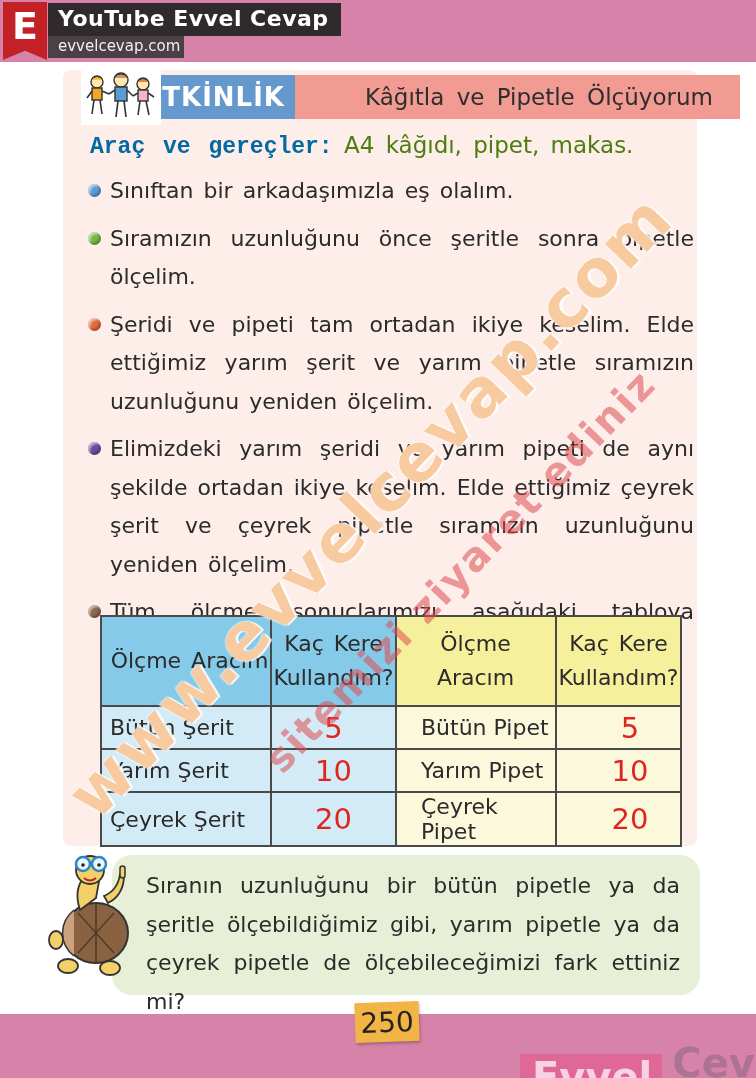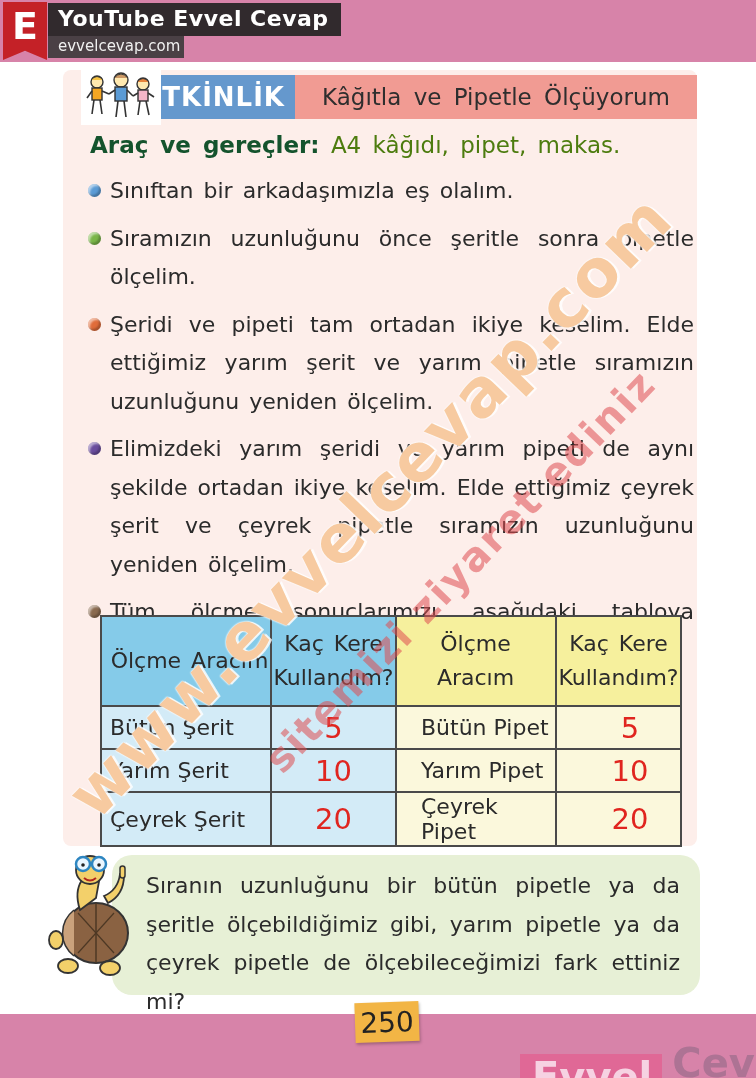--- a/index.html
+++ b/index.html
@@ -34,26 +34,26 @@
     position:absolute;left:18px;top:-1px;width:80px;height:56px;background:#fff;
     display:flex;align-items:center;justify-content:center;z-index:2;
   }
   .etkinlik-bar{
     position:absolute;left:18px;top:5px;width:214px;height:44px;background:#6598cd;
     display:flex;align-items:center;justify-content:flex-end;padding-right:10px;box-sizing:border-box;
   }
   .etkinlik-bar .lbl{color:#fff;font-size:26px;font-weight:bold;letter-spacing:1px;}
   .title-bar{
     position:absolute;left:232px;top:5px;width:402px;height:44px;background:#f19b93;
-    display:flex;align-items:center;justify-content:center;
+    display:flex;align-items:center;justify-content:center;padding-left:43px;
   }
   .title-bar .lbl{font-size:23px;color:#2e2e2e;word-spacing:5px;}
   
   .materials{position:absolute;left:27px;top:62px;font-size:23px;word-spacing:4px;}
-  .materials .mat-label{color:#14532d;font-weight:bold;}
+  .materials .mat-label{color:#0369a1;font-weight:bold;font-family:Liberation Mono, monospace;}
   .materials .mat-value{color:#4d7c0f;}
   
   .bullets{position:absolute;left:25px;top:102px;width:606px;}
   .bullet{
     position:relative;padding-left:22px;margin-bottom:9px;
     font-size:22px;line-height:38.5px;word-spacing:3px;
     text-align:justify;text-align-last:left;
   }
   .dot{position:absolute;left:0;top:12px;width:13px;height:13px;border-radius:50%;
     box-shadow:inset -2px -2px 2px rgba(0,0,0,.25), inset 2px 2px 2px rgba(255,255,255,.55);}

